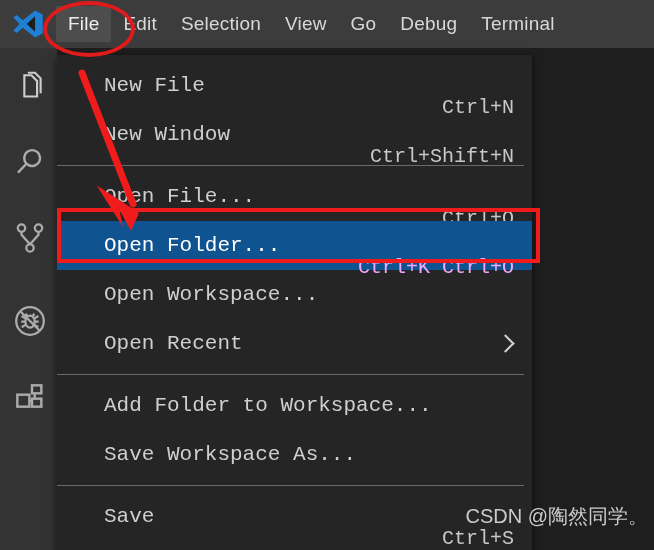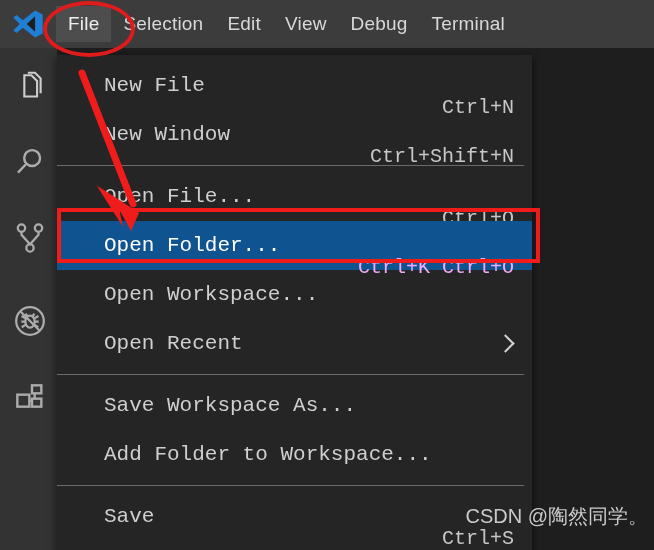--- a/index.html
+++ b/index.html
@@ -221,27 +221,30 @@
   <div id="vscode-logo">
     <svg width="32" height="32" viewBox="0 0 100 100">
       <path d="M72 8 96 20v60L72 92 34 62 14 78 4 70 24 50 4 30l10-8 20 16z" fill="#1f7fd4"></path>
       <path d="M72 26 46 50l26 24z" fill="#1e1e1e"></path>
     </svg>
   </div>
   <div class="menubar-item active">
     <span>File</span>
   </div>
   <div class="menubar-item">
+    <span>Edit</span>
+  </div>
+  <div class="menubar-item">
     <span>Selection</span>
   </div>
   <div class="menubar-item">
-    <span>Edit</span>
-  </div>
-  <div class="menubar-item">
     <span>View</span>
+  </div>
+  <div class="menubar-item">
+    <span>Go</span>
   </div>
   <div class="menubar-item">
     <span>Debug</span>
   </div>
   <div class="menubar-item">
     <span>Terminal</span>
   </div>
 </div>
 
 <div id="file-menu">
@@ -280,27 +283,27 @@
 
   <div class="menu-row">
     <span class="label">Open Recent</span>
     <span class="spacer"></span>
     <span class="chevron"></span>
   </div>
 
   <div class="menu-sep"></div>
 
   <div class="menu-row">
+    <span class="label">Add Folder to Workspace...</span>
+    <span class="spacer"></span>
+    <span class="accel"></span>
+  </div>
+
+  <div class="menu-row">
     <span class="label">Save Workspace As...</span>
-    <span class="spacer"></span>
-    <span class="accel"></span>
-  </div>
-
-  <div class="menu-row">
-    <span class="label">Add Folder to Workspace...</span>
     <span class="spacer"></span>
     <span class="accel"></span>
   </div>
 
   <div class="menu-sep"></div>
 
   <div class="menu-row">
     <span class="label">Save</span>
     <span class="spacer"></span>
     <span class="accel">Ctrl+S</span>

